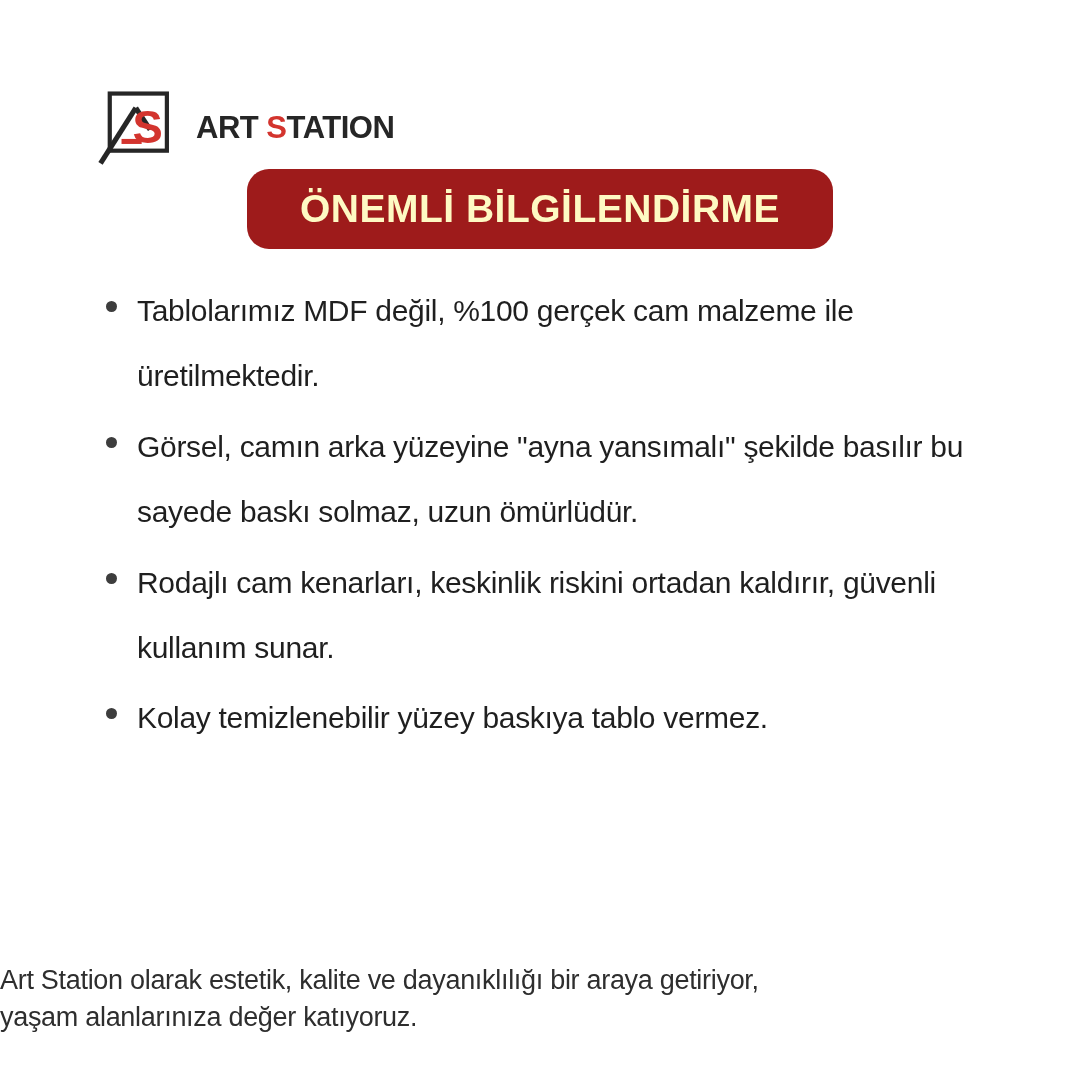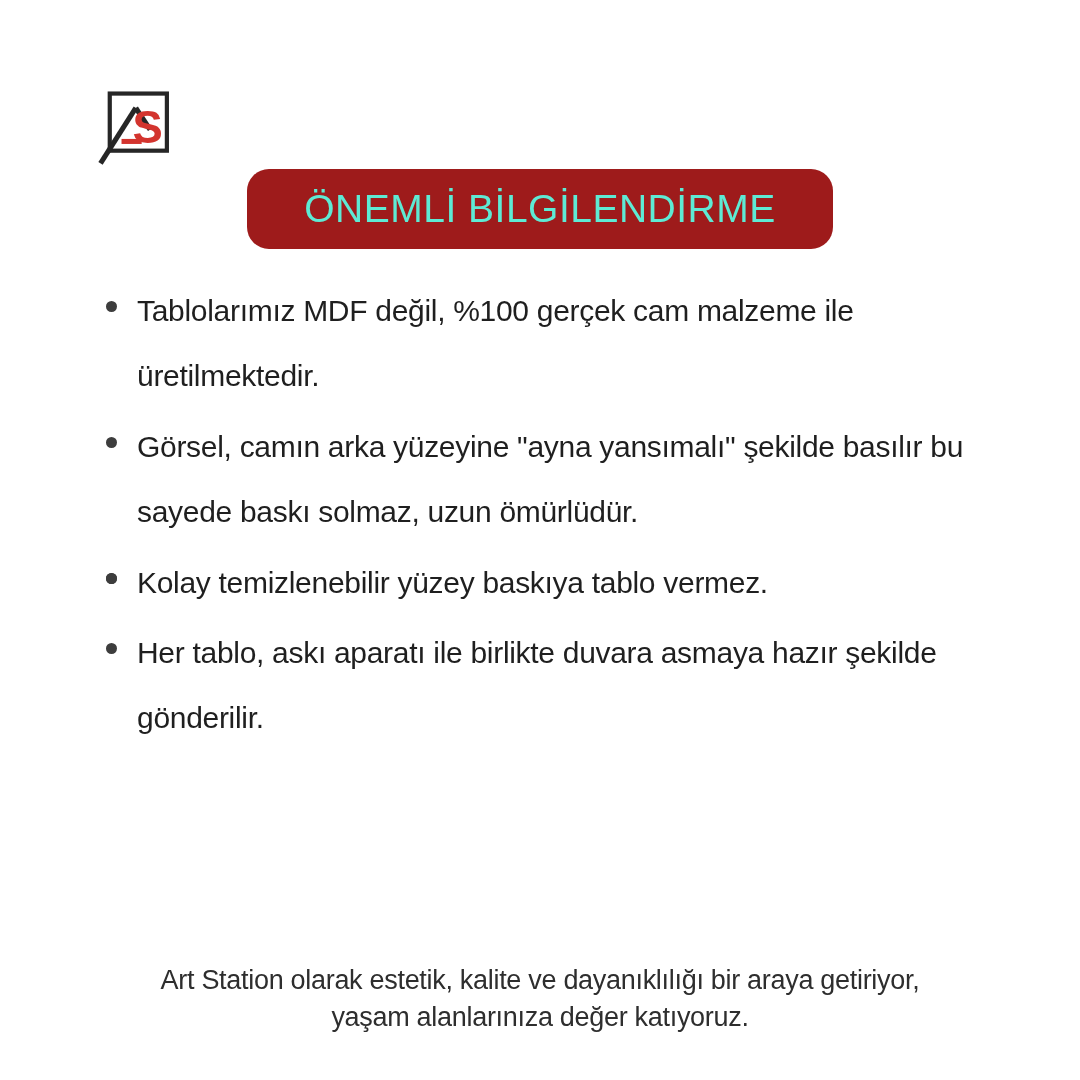--- a/index.html
+++ b/index.html
@@ -27,71 +27,73 @@
   }
   .wordmark .accent{color:var(--accent-red);}
   
   .banner{
     position:absolute;top:169px;left:50%;transform:translateX(-50%);
     width:586px;height:80px;background:var(--banner-bg);
     border-radius:22px;
     display:flex;align-items:center;justify-content:center;
   }
   .banner-text{
-    color:#5eead4;font-size:39px;font-weight:400;letter-spacing:0.5px;
+    color:#fef9c3;font-size:39px;font-weight:700;letter-spacing:0.5px;
     white-space:nowrap;
   }
   
   .bullets{
     position:absolute;left:106px;top:278px;width:912px;
     list-style:none;
   }
   .bullets li{
     position:relative;padding-left:31px;
     font-size:30px;line-height:2.18;color:var(--text);
     letter-spacing:-0.3px;
     margin-bottom:5px;
   }
   .bullets li .dot{
     position:absolute;left:0;top:23px;
     width:11px;height:11px;border-radius:50%;background:#3d3d3d;
   }
   
   .footer{
     position:absolute;left:0;right:0;top:962px;
-    text-align:center;color:#2e2e2e;
+    color:#2e2e2e;
     font-size:27px;line-height:1.38;font-weight:400;
     letter-spacing:-0.3px;
   }
 </style>
 </head>
 <body>
 
 <div class="page">
 
   <div class="header">
     <svg class="logo-svg" viewBox="0 0 100 92" xmlns="http://www.w3.org/2000/svg" aria-hidden="true">
       <rect x="14" y="5" width="68" height="68" fill="none" stroke="#262626" stroke-width="5"></rect>
       <line x1="3" y1="88" x2="45" y2="22" stroke="#262626" stroke-width="6"></line>
       <line x1="45" y1="22" x2="62" y2="48" stroke="#262626" stroke-width="6"></line>
       <text x="41" y="64" font-family="Liberation Sans, sans-serif" font-size="54" font-weight="bold" fill="#D3342E">S</text>
       <line x1="28" y1="62" x2="52" y2="62" stroke="#D3342E" stroke-width="6"></line>
     </svg>
+    <div class="wordmark">
+      <span>ART </span><span class="accent">S</span><span>TATION</span>
+    </div>
   </div>
 
   <div class="banner">
     <span class="banner-text">ÖNEMLİ BİLGİLENDİRME</span>
   </div>
 
   <ul class="bullets">
     <li><span class="dot"></span><span>Tablolarımız MDF değil, %100 gerçek cam malzeme ile üretilmektedir.</span></li>
     <li><span class="dot"></span><span>Görsel, camın arka yüzeyine "ayna yansımalı" şekilde basılır bu sayede baskı solmaz, uzun ömürlüdür.</span></li>
-    <li><span class="dot"></span></li>
+    <li><span class="dot"></span><span>Rodajlı cam kenarları, keskinlik riskini ortadan kaldırır, güvenli kullanım sunar.</span></li>
     <li><span class="dot"></span><span>Kolay temizlenebilir yüzey baskıya tablo vermez.</span></li>
-    <li><span class="dot"></span><span>Her tablo, askı aparatı ile birlikte duvara asmaya hazır şekilde gönderilir.</span></li>
   </ul>
 
   <div class="footer">
     <div>Art Station olarak estetik, kalite ve dayanıklılığı bir araya getiriyor,</div>
     <div>yaşam alanlarınıza değer katıyoruz.</div>
   </div>
 
 </div>
 
 </body></html>

